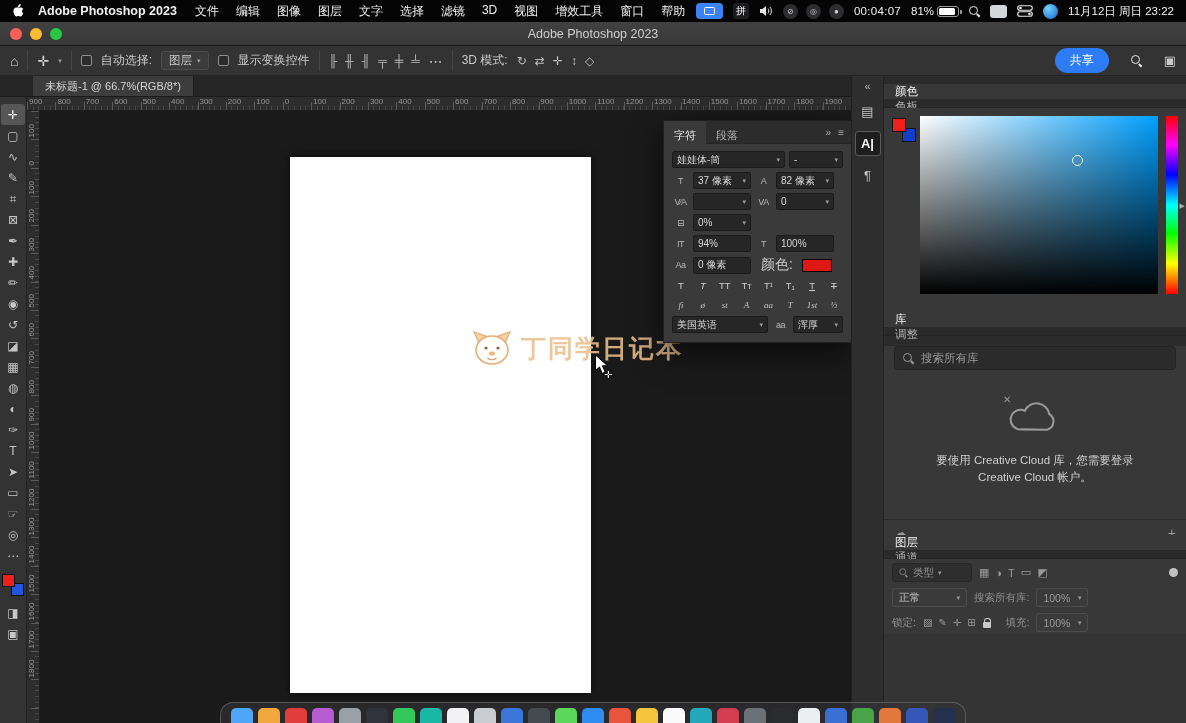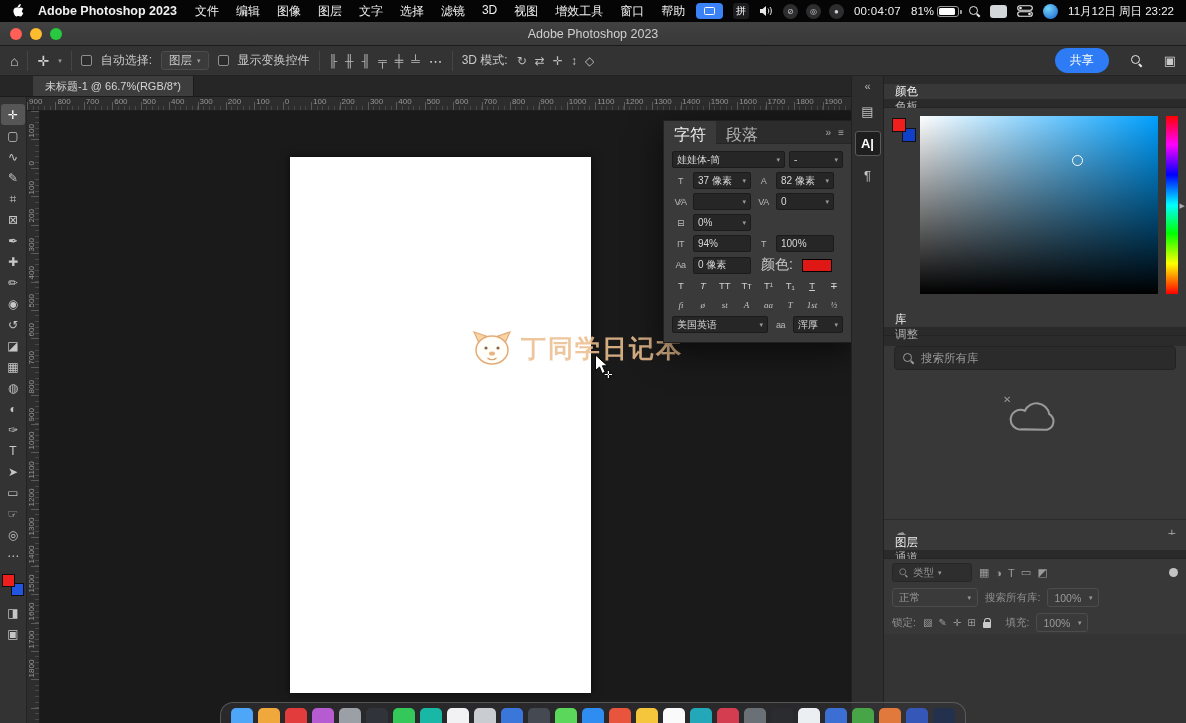--- a/index.html
+++ b/index.html
@@ -128,39 +128,39 @@
   .cloud-glyph { font-size:13px; }
 
   .panel-layers { top:459px; bottom:0; }
   .layers-body { height:calc(100% - 24px); display:flex; flex-direction:column; }
   .lrow { display:flex; align-items:center; gap:7px; padding:4px 8px 2px; }
   .filter-select { display:flex; align-items:center; gap:4px; width:80px; height:19px; background:#2e2e2e; border:1px solid #262626; border-radius:3px; padding:0 5px; font-size:10.5px; color:#8f8f8f; }
   .filter-select .mag-icon { transform:scale(.75); color:#8f8f8f; }
   .ficon { font-size:11px; color:#9a9a9a; }
   .filter-toggle { margin-left:auto; width:9px; height:9px; border-radius:50%; background:#c3c3c3; }
   .lp-select { display:flex; align-items:center; justify-content:space-between; height:19px; background:#3a3a3a; border:1px solid #4c4c4c; border-radius:3px; padding:0 6px; font-size:10.5px; color:#9a9a9a; }
-  .lp-select.blend { width:86px; }
+  .lp-select.blend { width:75px;font-weight:bold; }
   .lp-select.small { width:52px; }
   .dim-label { font-size:10.5px; color:#8f8f8f; white-space:nowrap; }
   .lockicons { display:flex; gap:6px; font-size:10px; color:#9a9a9a; align-items:center; }
   .layer-row { margin-top:5px; height:27px; background:#3d4a54; display:flex; align-items:center; }
   .eye-cell { width:26px; height:100%; border-right:1px solid #333; display:flex; align-items:center; justify-content:center; flex:none; }
   .eye { width:13px; height:9px; border:1px solid #c8c8c8; border-radius:50%; position:relative; }
   .eye::after { content:''; position:absolute; inset:2px 3.5px; background:#c8c8c8; border-radius:50%; }
   .layer-thumb { width:26px; height:20px; background:#fff; border:1px solid #8a8a8a; margin:0 9px; flex:none; }
   .layer-name { font-size:11.5px; color:#e8e8e8; }
   .lock-css { width:8px; height:6px; background:#c9c9c9; border-radius:1px; position:relative; margin-top:4px; flex:none; }
   .lock-css::before { content:''; position:absolute; left:1.2px; top:-4px; width:5px; height:4px; border:1.2px solid #c9c9c9; border-bottom:none; border-radius:3px 3px 0 0; }
   .layer-lock { margin-left:auto; margin-right:12px; }
   .layers-filler { flex:1; background:#343434; }
 
   
   .charpanel { position:absolute; left:663px; top:120px; width:189px; background:#3a3a3a; border:1px solid #202020; box-shadow:0 10px 30px rgba(0,0,0,.6); z-index:20; }
   .cp-header { height:23px; background:#2c2c2c; display:flex; align-items:stretch; border-bottom:1px solid #262626; }
-  .cp-tab { padding:14px 10px; display:flex; align-items:center; color:#b3b3b3; font-size:16px; white-space:nowrap; }
+  .cp-tab { padding:14px 10px; display:flex; align-items:center; color:#b3b3b3; font-size:11px; white-space:nowrap; }
   .cp-header .cp-tab:first-child { background:#3a3a3a; color:#eee; }
   .cp-hicons { margin-left:auto; display:flex; gap:7px; align-items:center; padding:0 7px; color:#a8a8a8; font-size:10px; }
   .cp-body { padding:7px 8px 9px; display:flex; flex-direction:column; gap:4px; }
   .cp-row { display:flex; align-items:center; gap:4px; }
   .cp-field { display:flex; align-items:center; background:#262626; border:1px solid #1b1b1b; border-radius:2px; height:17px; padding:0 4px; color:#d8d8d8; font-size:10px; }
   .cp-field > span:first-child { flex:1; overflow:hidden; white-space:nowrap; }
   .cp-field .chev { margin-left:3px; }
   .grow { flex:1; }
   .w54 { width:54px; flex:none; }
   .w58 { width:58px; flex:none; }
@@ -449,20 +449,24 @@
         <div class="searchbox">
           <span class="mag-icon" style="color:#9a9a9a"></span>
           <input type="text" placeholder="搜索所有库" style="">
         </div>
         <div class="cc-illu">
           <span class="cc-x">✕</span>
           <svg width="56" height="44" viewBox="0 0 54 40">
               <path d="M14 31 a9.5 9.5 0 1 1 3.2-18 a12.5 12.5 0 0 1 23.6 3.2 a8.3 8.3 0 0 1-2.2 15.1 z" fill="none" stroke="#9a9a9a" stroke-width="2"></path>
             </svg>
         </div>
+        <div class="lib-msg">
+          <div>要使用 Creative Cloud 库，您需要登录</div>
+          <div>Creative Cloud 帐户。</div>
+        </div>
         <div class="lib-bottom">
           <span class="cloud-glyph">☁</span>
           <span class="lib-plus">+</span>
         </div>
       </div>
     </div>
 
     <div class="panel panel-layers">
       <div class="ptabs">
           <div class="ptab">图层</div>

